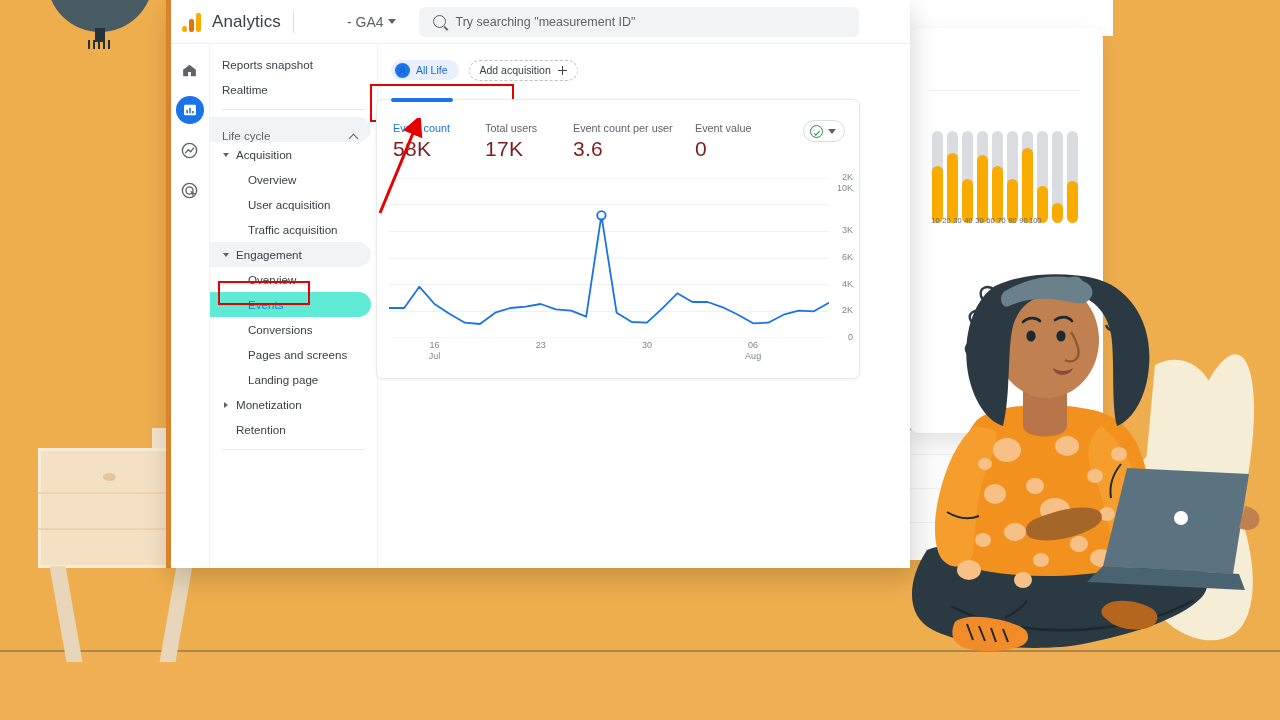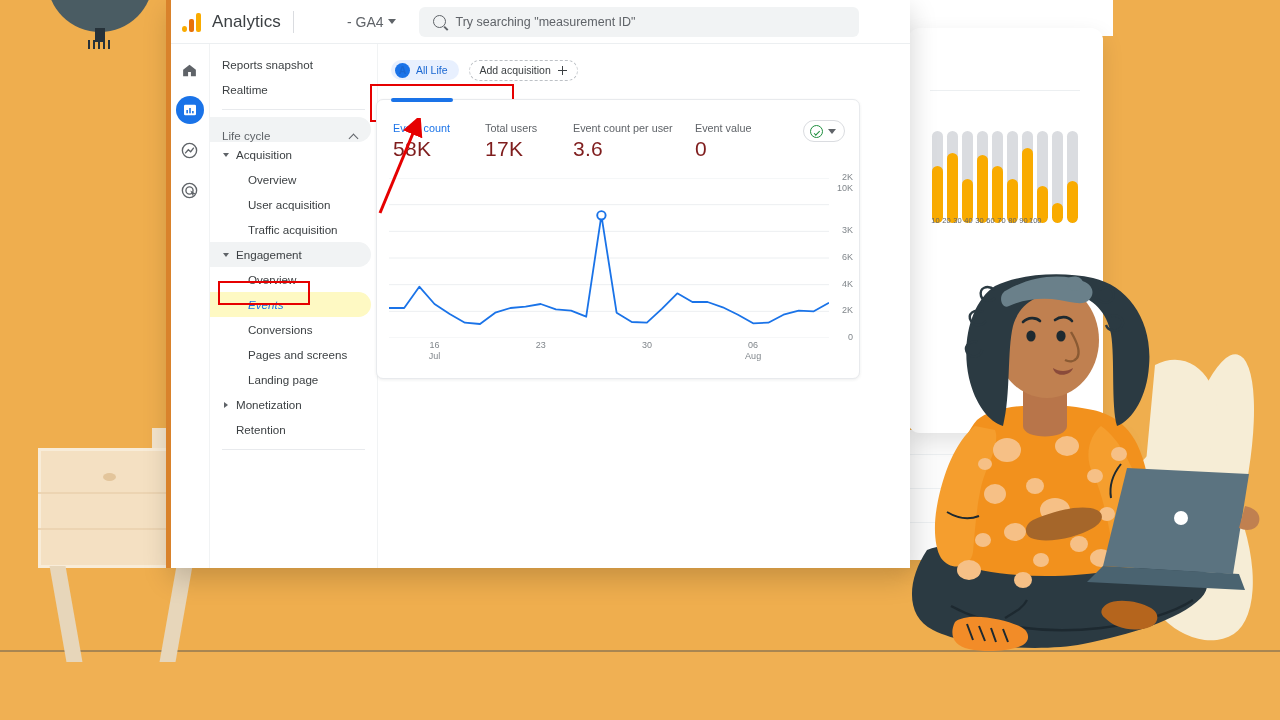--- a/index.html
+++ b/index.html
@@ -121,21 +121,21 @@
     background:#fff; padding-top:8px; border-right:1px solid #f1f3f4;
   }
   .nav-item {
     height:25px; display:flex; align-items:center; font-size:11.6px; color:#3c4043;
     padding-left:12px; position:relative; border-radius:0 13px 13px 0; margin-right:6px;
   }
   .nav-item.indent1 { padding-left:26px;text-align:right; }
   .nav-item.indent2 { padding-left:38px; }
   .nav-item.section { color:#5f6368; background:#f1f3f4;align-items:flex-end; }
   .nav-item.group { background:#f1f3f4; }
-  .nav-item.selected { background:#fef9c3; color:#1a73e8;font-style:italic; }
+  .nav-item.selected { background:#5eead4; color:#1a73e8; }
   .nav-divider { height:1px; background:#e8eaed; margin:7px 12px 7px 12px; }
   .tri-dn { position:absolute; left:13px; width:0;height:0;border-left:3.5px solid transparent;border-right:3.5px solid transparent;border-top:4.5px solid #5f6368; }
   .tri-rt { position:absolute; left:14px; width:0;height:0;border-top:3.5px solid transparent;border-bottom:3.5px solid transparent;border-left:4.5px solid #5f6368; }
   .chev-up { position:absolute; right:14px; width:7px; height:7px; border-left:1.4px solid #5f6368; border-top:1.4px solid #5f6368; transform:rotate(45deg); }
 
   
   .main-area { position:absolute; left:208px; top:44px; width:532px; height:524px; background:#fff; }
 
   .audience-row { display:flex; align-items:center; gap:10px; padding:12px 0 0 13px; height:40px; }
   .pill-allusers {

